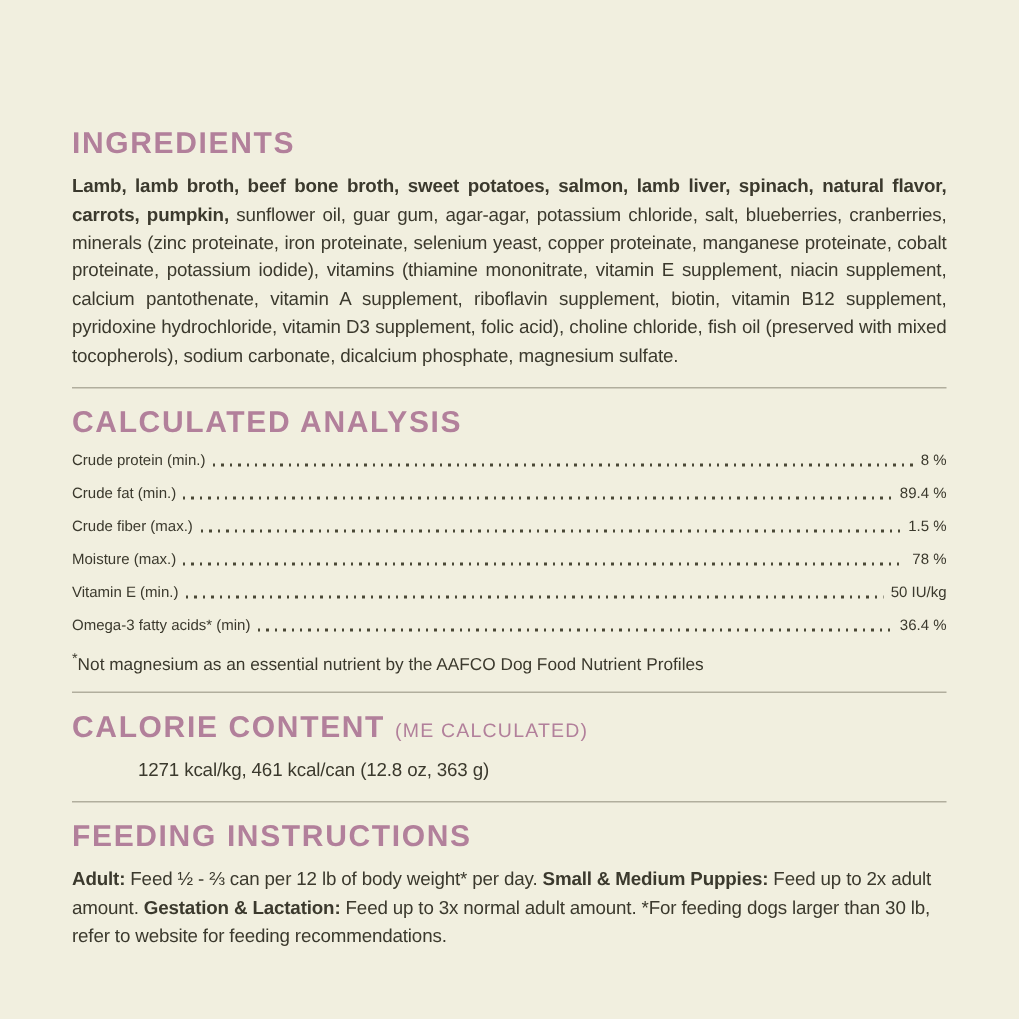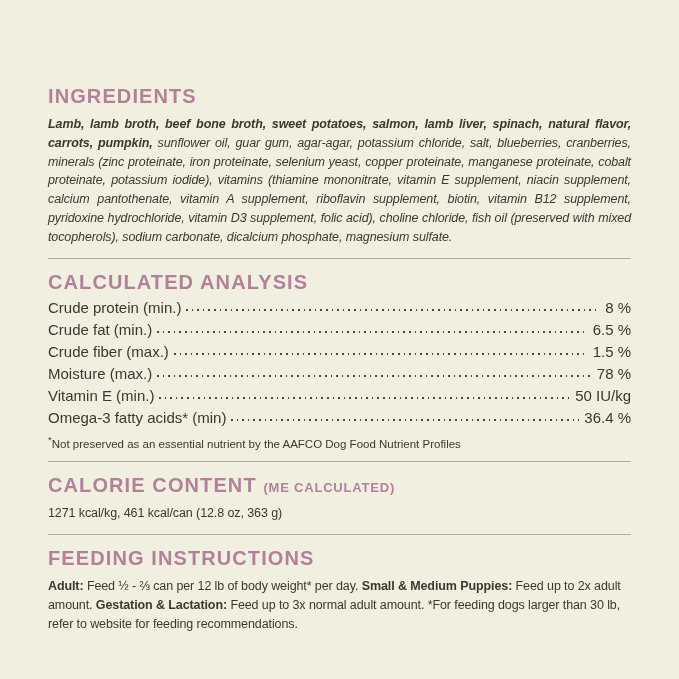--- a/index.html
+++ b/index.html
@@ -17,56 +17,56 @@
   h2.section-title {
     font-size: 20px;
     line-height: 1;
     font-weight: 800;
     letter-spacing: 1.1px;
     color: #b2809b;
     margin: 0 0 9px 0;
   }
   .h2-sub {
     font-size: 13px;
-    font-weight: 700;
+    font-weight: 400;
     letter-spacing: 0.8px;
   }
   .body-text {
     font-size: 12.5px;
     line-height: 18.8px;
     letter-spacing: -0.1px;
   }
-  .justified { text-align: justify; font-style: italic; }
+  .justified { text-align: justify; }
   hr.divider {
     border: 0;
     border-top: 1px solid #b1ae9d;
     margin: 11px 0 13px 0;
   }
   .ga-row {
     display: flex;
     align-items: center;
-    font-size: 15px;
+    font-size: 10px;
     line-height: 13px;
     margin-bottom: 9px;
     white-space: nowrap;
   }
   .ga-leader {
     flex: 1;
     height: 2px;
     align-self: flex-end;
     margin: 0 5px 3px 5px;
     background-image: repeating-linear-gradient(to right, #4a4836 0px, #4a4836 1.6px, transparent 1.6px, transparent 5.6px);
   }
   .ga-value { text-align: right; }
   .footnote {
     font-size: 11.5px;
     line-height: 14px;
     margin-top: 5px;
   }
-  .calorie-line { margin-top: 2px; }
+  .calorie-line { margin-top: 2px; margin-left: 44px; }
   .feeding-text b { font-weight: 700; text-align: center; }
   section { display: block; }
 </style>
 </head>
 <body>
 
 <div class="page">
 
   <section>
     <h2 class="section-title">INGREDIENTS</h2>
@@ -80,21 +80,21 @@
 
     <div>
       <div class="ga-row">
         <span class="ga-label">Crude protein (min.)</span>
         <span class="ga-leader"></span>
         <span class="ga-value">8 %</span>
       </div>
       <div class="ga-row">
         <span class="ga-label">Crude fat (min.)</span>
         <span class="ga-leader"></span>
-        <span class="ga-value">6.5 %</span>
+        <span class="ga-value">89.4 %</span>
       </div>
       <div class="ga-row">
         <span class="ga-label">Crude fiber (max.)</span>
         <span class="ga-leader"></span>
         <span class="ga-value">1.5 %</span>
       </div>
       <div class="ga-row">
         <span class="ga-label">Moisture (max.)</span>
         <span class="ga-leader"></span>
         <span class="ga-value">78 %</span>
@@ -104,21 +104,21 @@
         <span class="ga-leader"></span>
         <span class="ga-value">50 IU/kg</span>
       </div>
       <div class="ga-row">
         <span class="ga-label">Omega-3 fatty acids* (min)</span>
         <span class="ga-leader"></span>
         <span class="ga-value">36.4 %</span>
       </div>
     </div>
 
-    <p class="footnote"><sup>*</sup><span>Not preserved as an essential nutrient by the AAFCO Dog Food Nutrient Profiles</span></p>
+    <p class="footnote"><sup>*</sup><span>Not magnesium as an essential nutrient by the AAFCO Dog Food Nutrient Profiles</span></p>
   </section>
 
   <hr class="divider">
 
   <section>
     <h2 class="section-title"><span>CALORIE CONTENT</span> <span class="h2-sub">(ME CALCULATED)</span></h2>
     <p class="body-text calorie-line">1271 kcal/kg, 461 kcal/can (12.8 oz, 363 g)</p>
   </section>
 
   <hr class="divider">

